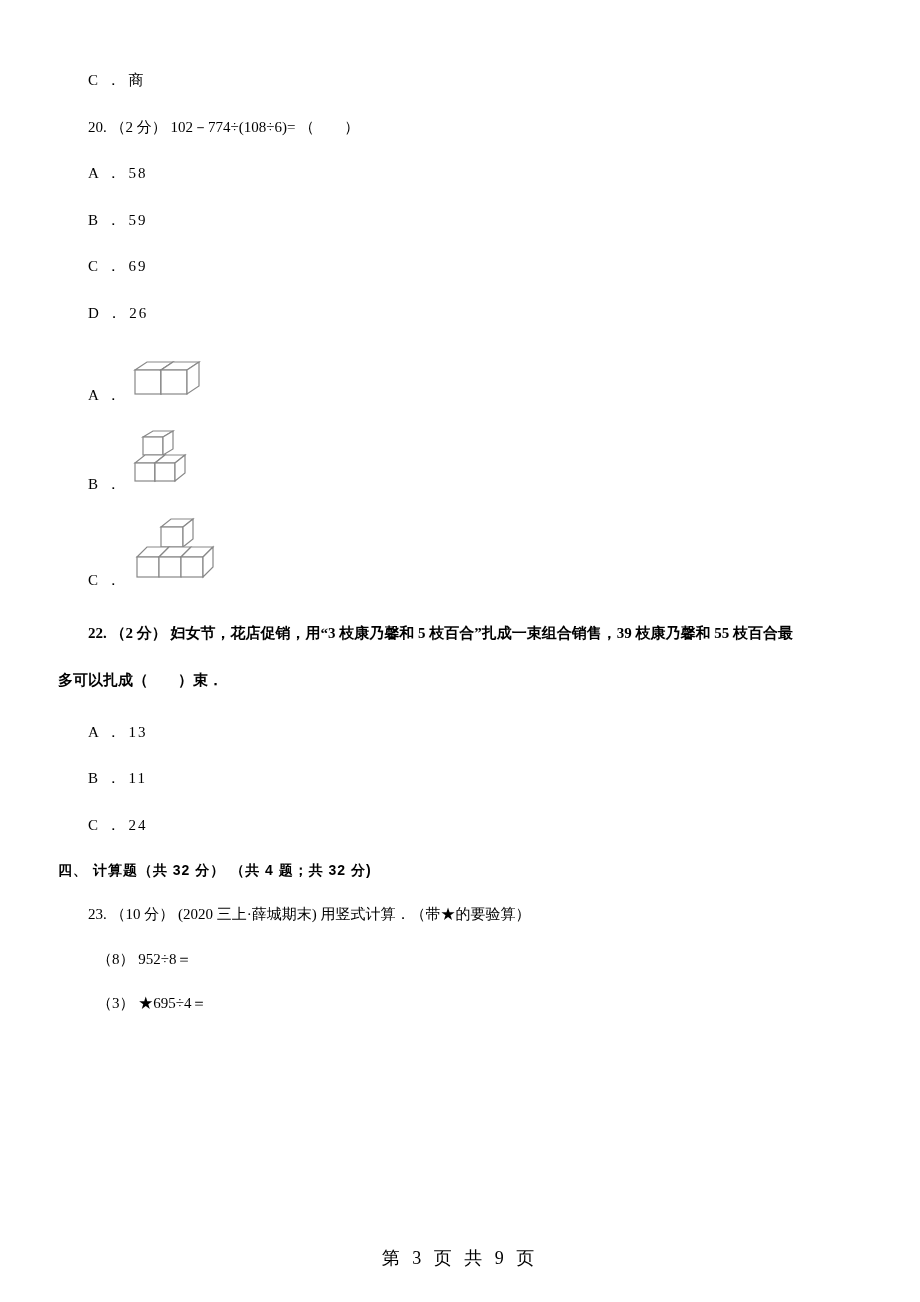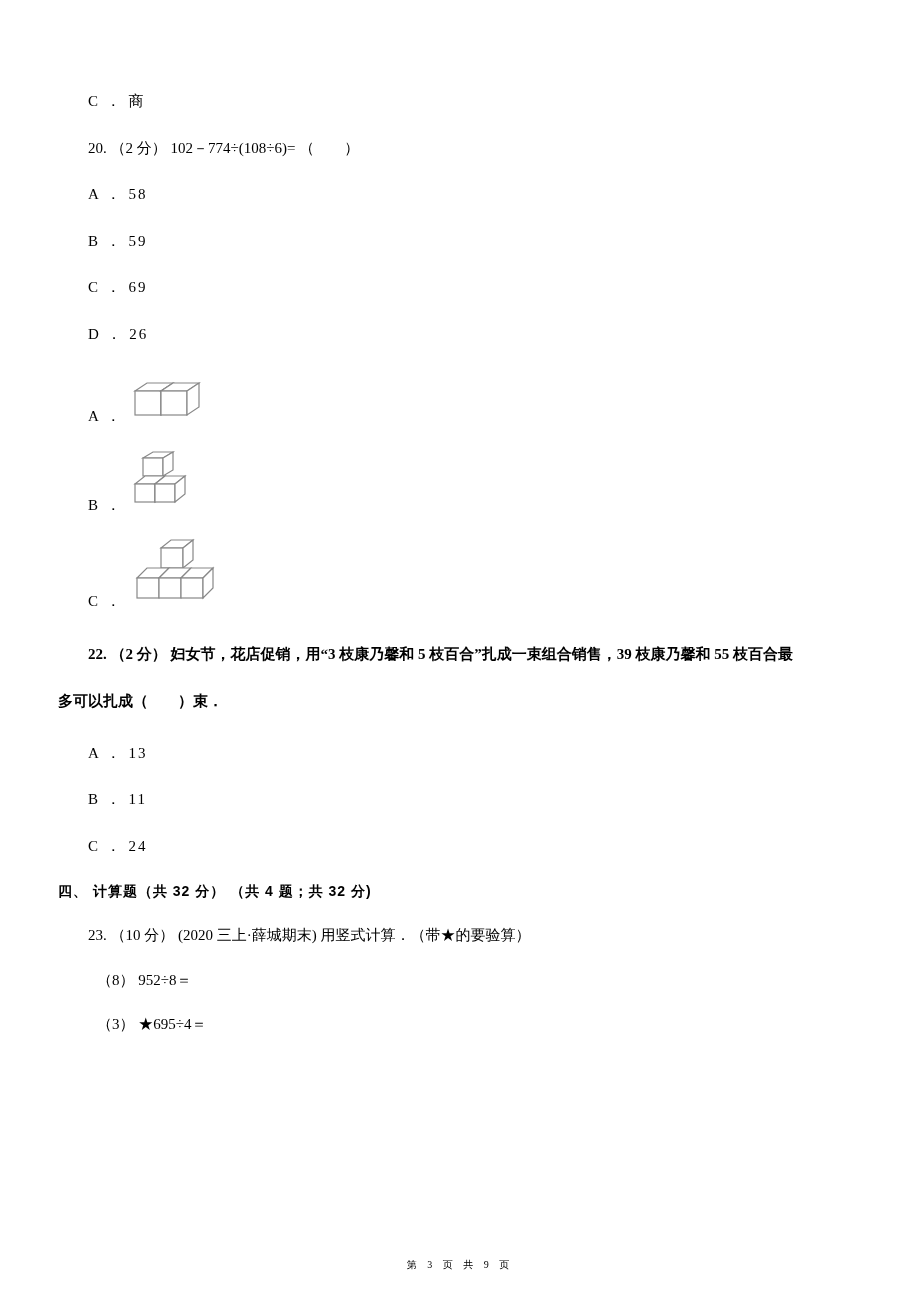--- a/index.html
+++ b/index.html
@@ -7,21 +7,21 @@
     width: 920px;
     height: 1302px;
     background: #fff;
     font-family: "SimSun", "宋体", serif;
     color: #000;
     font-size: 15px;
     line-height: 1.5;
     position: relative;
   }
   .page {
-    padding: 90px 58px 0 58px;
+    padding: 69px 58px 0 58px;
   }
   .indent {
     text-indent: 2em;
     margin-bottom: 24px;
   }
   .opt {
     text-indent: 2em;
     margin-bottom: 24px;
     letter-spacing: 2px;
   }
@@ -45,21 +45,21 @@
   .sub {
     padding-left: 2.6em;
     margin-bottom: 22px;
   }
   .footer {
     position: absolute;
     bottom: 30px;
     left: 0;
     width: 100%;
     text-align: center;
-    font-size: 10px;
+    font-size: 18px;
     letter-spacing: 4px;
   }
   .q-para {
     text-indent: 2em;
     margin-bottom: 16px;
   }
   .q-body {
     margin-bottom: 24px;
     line-height: 2.1;
     font-weight: bold;

